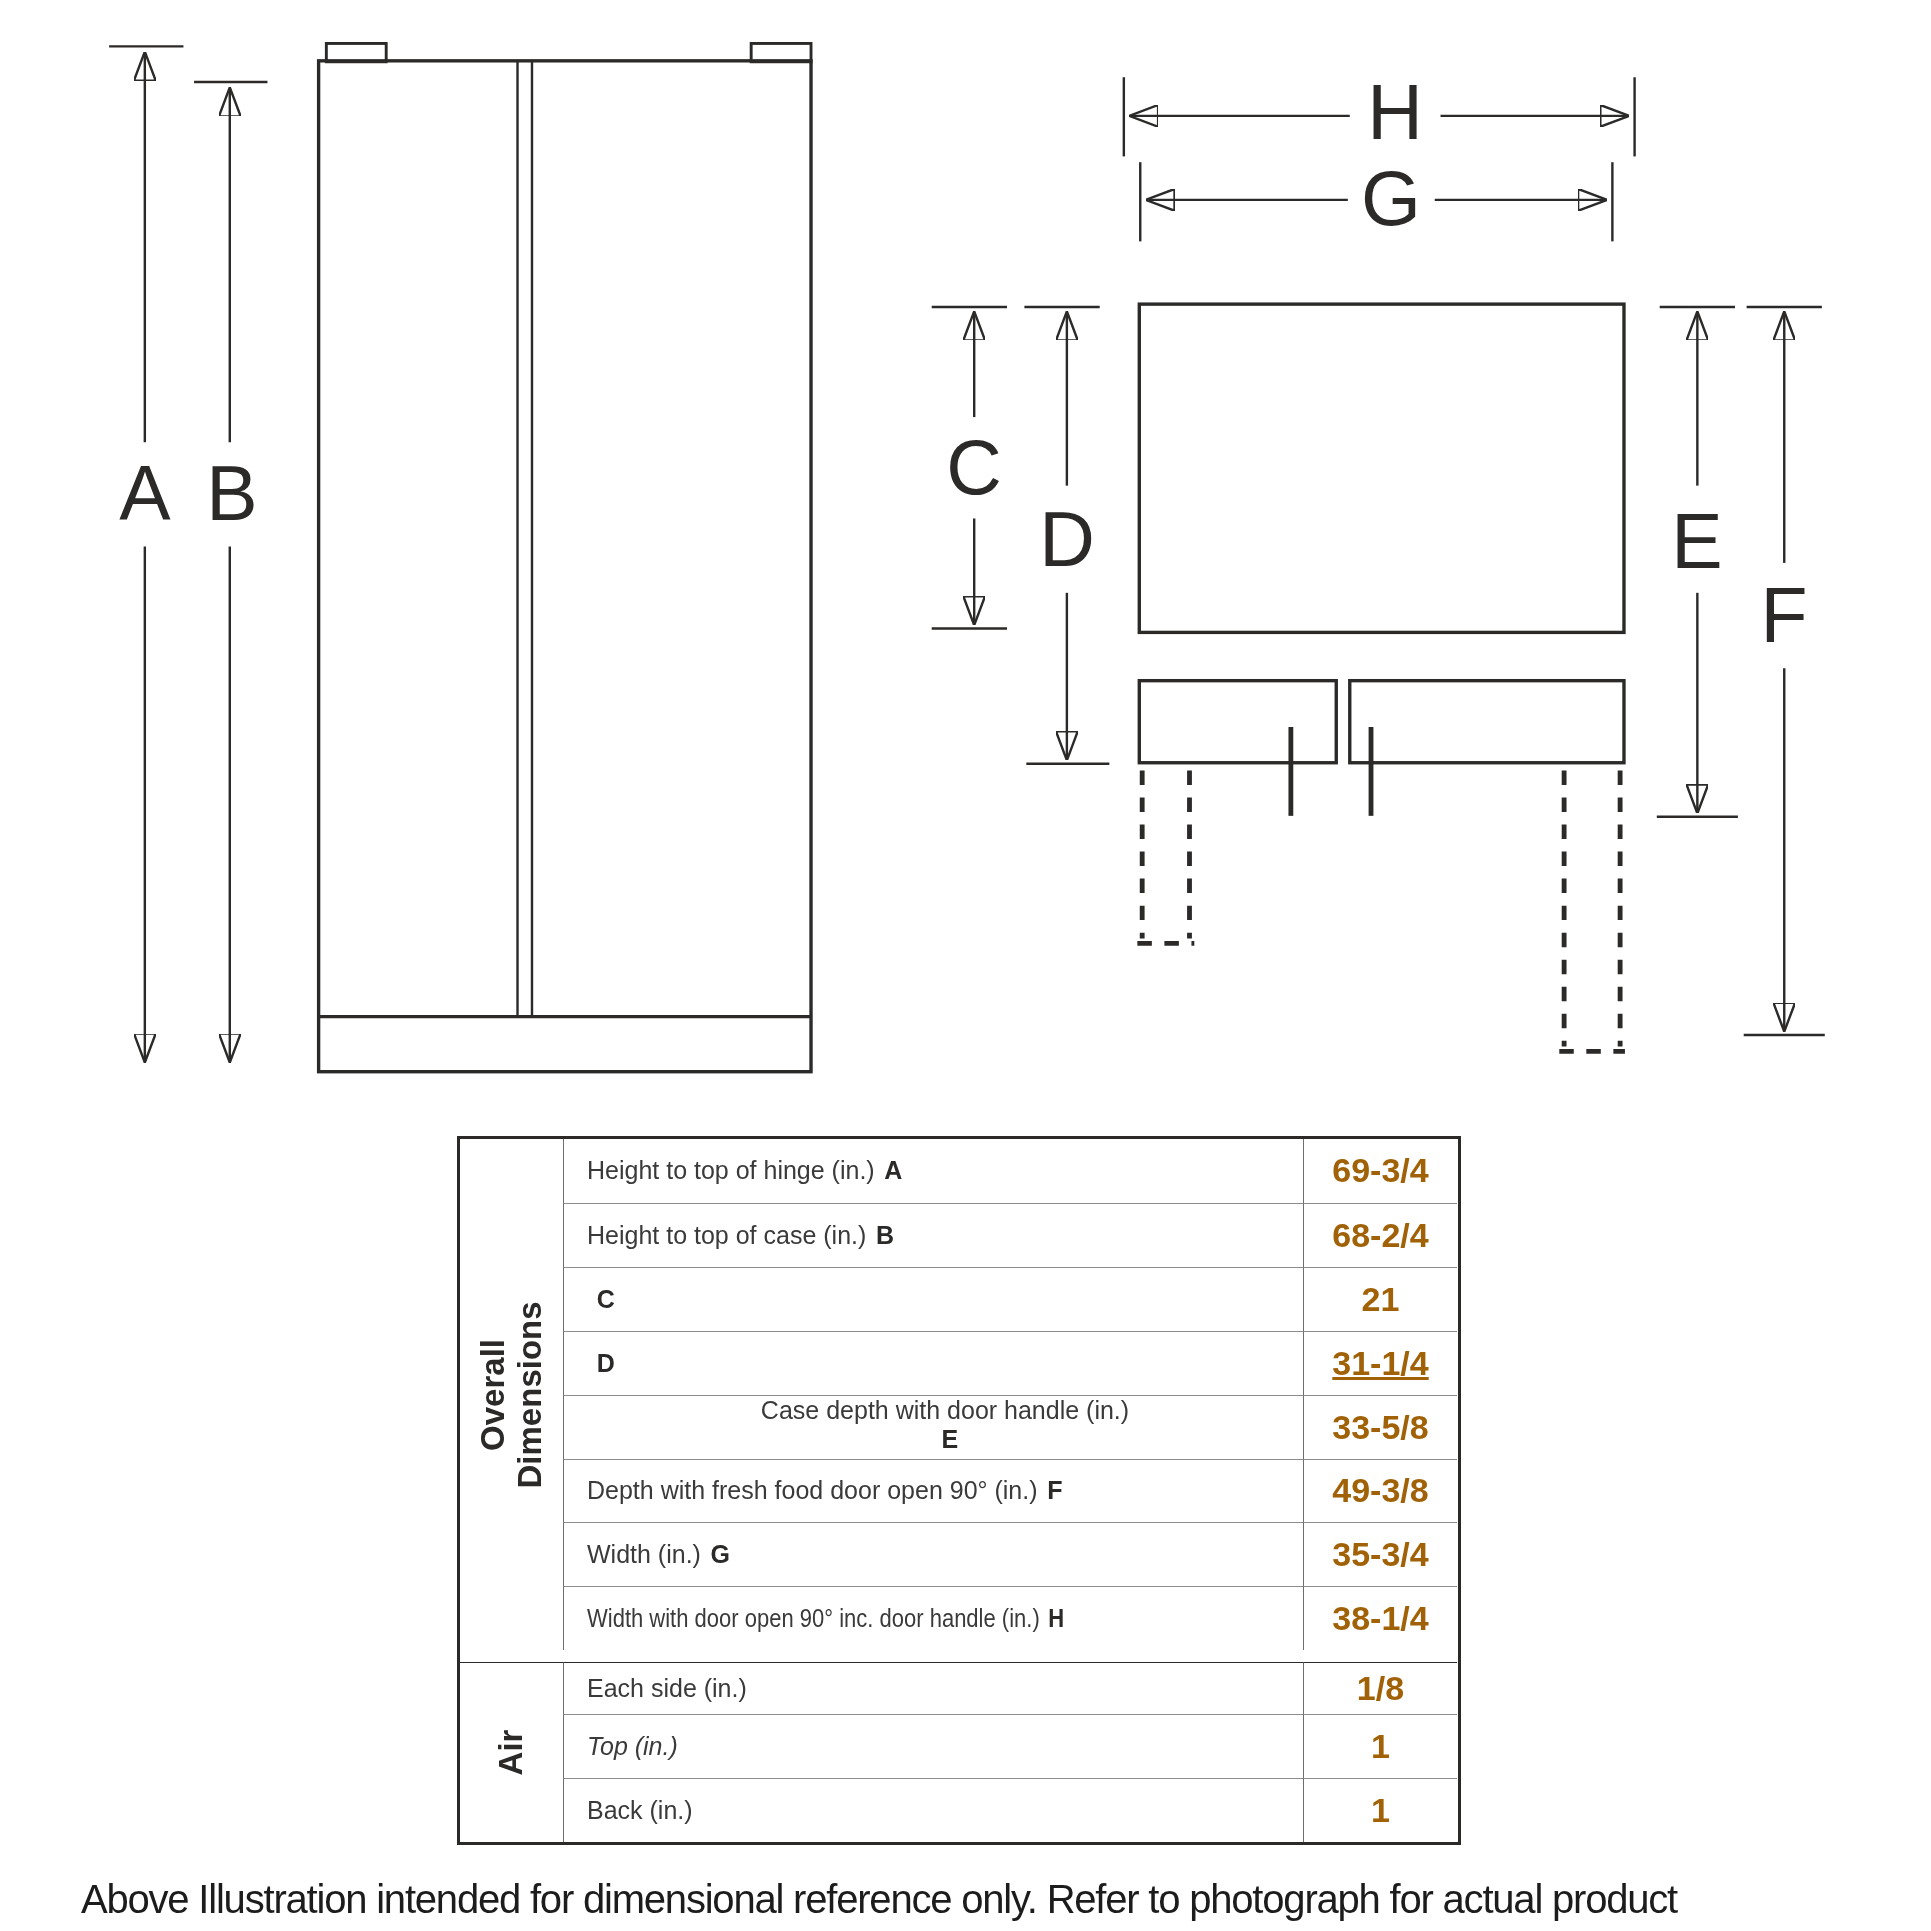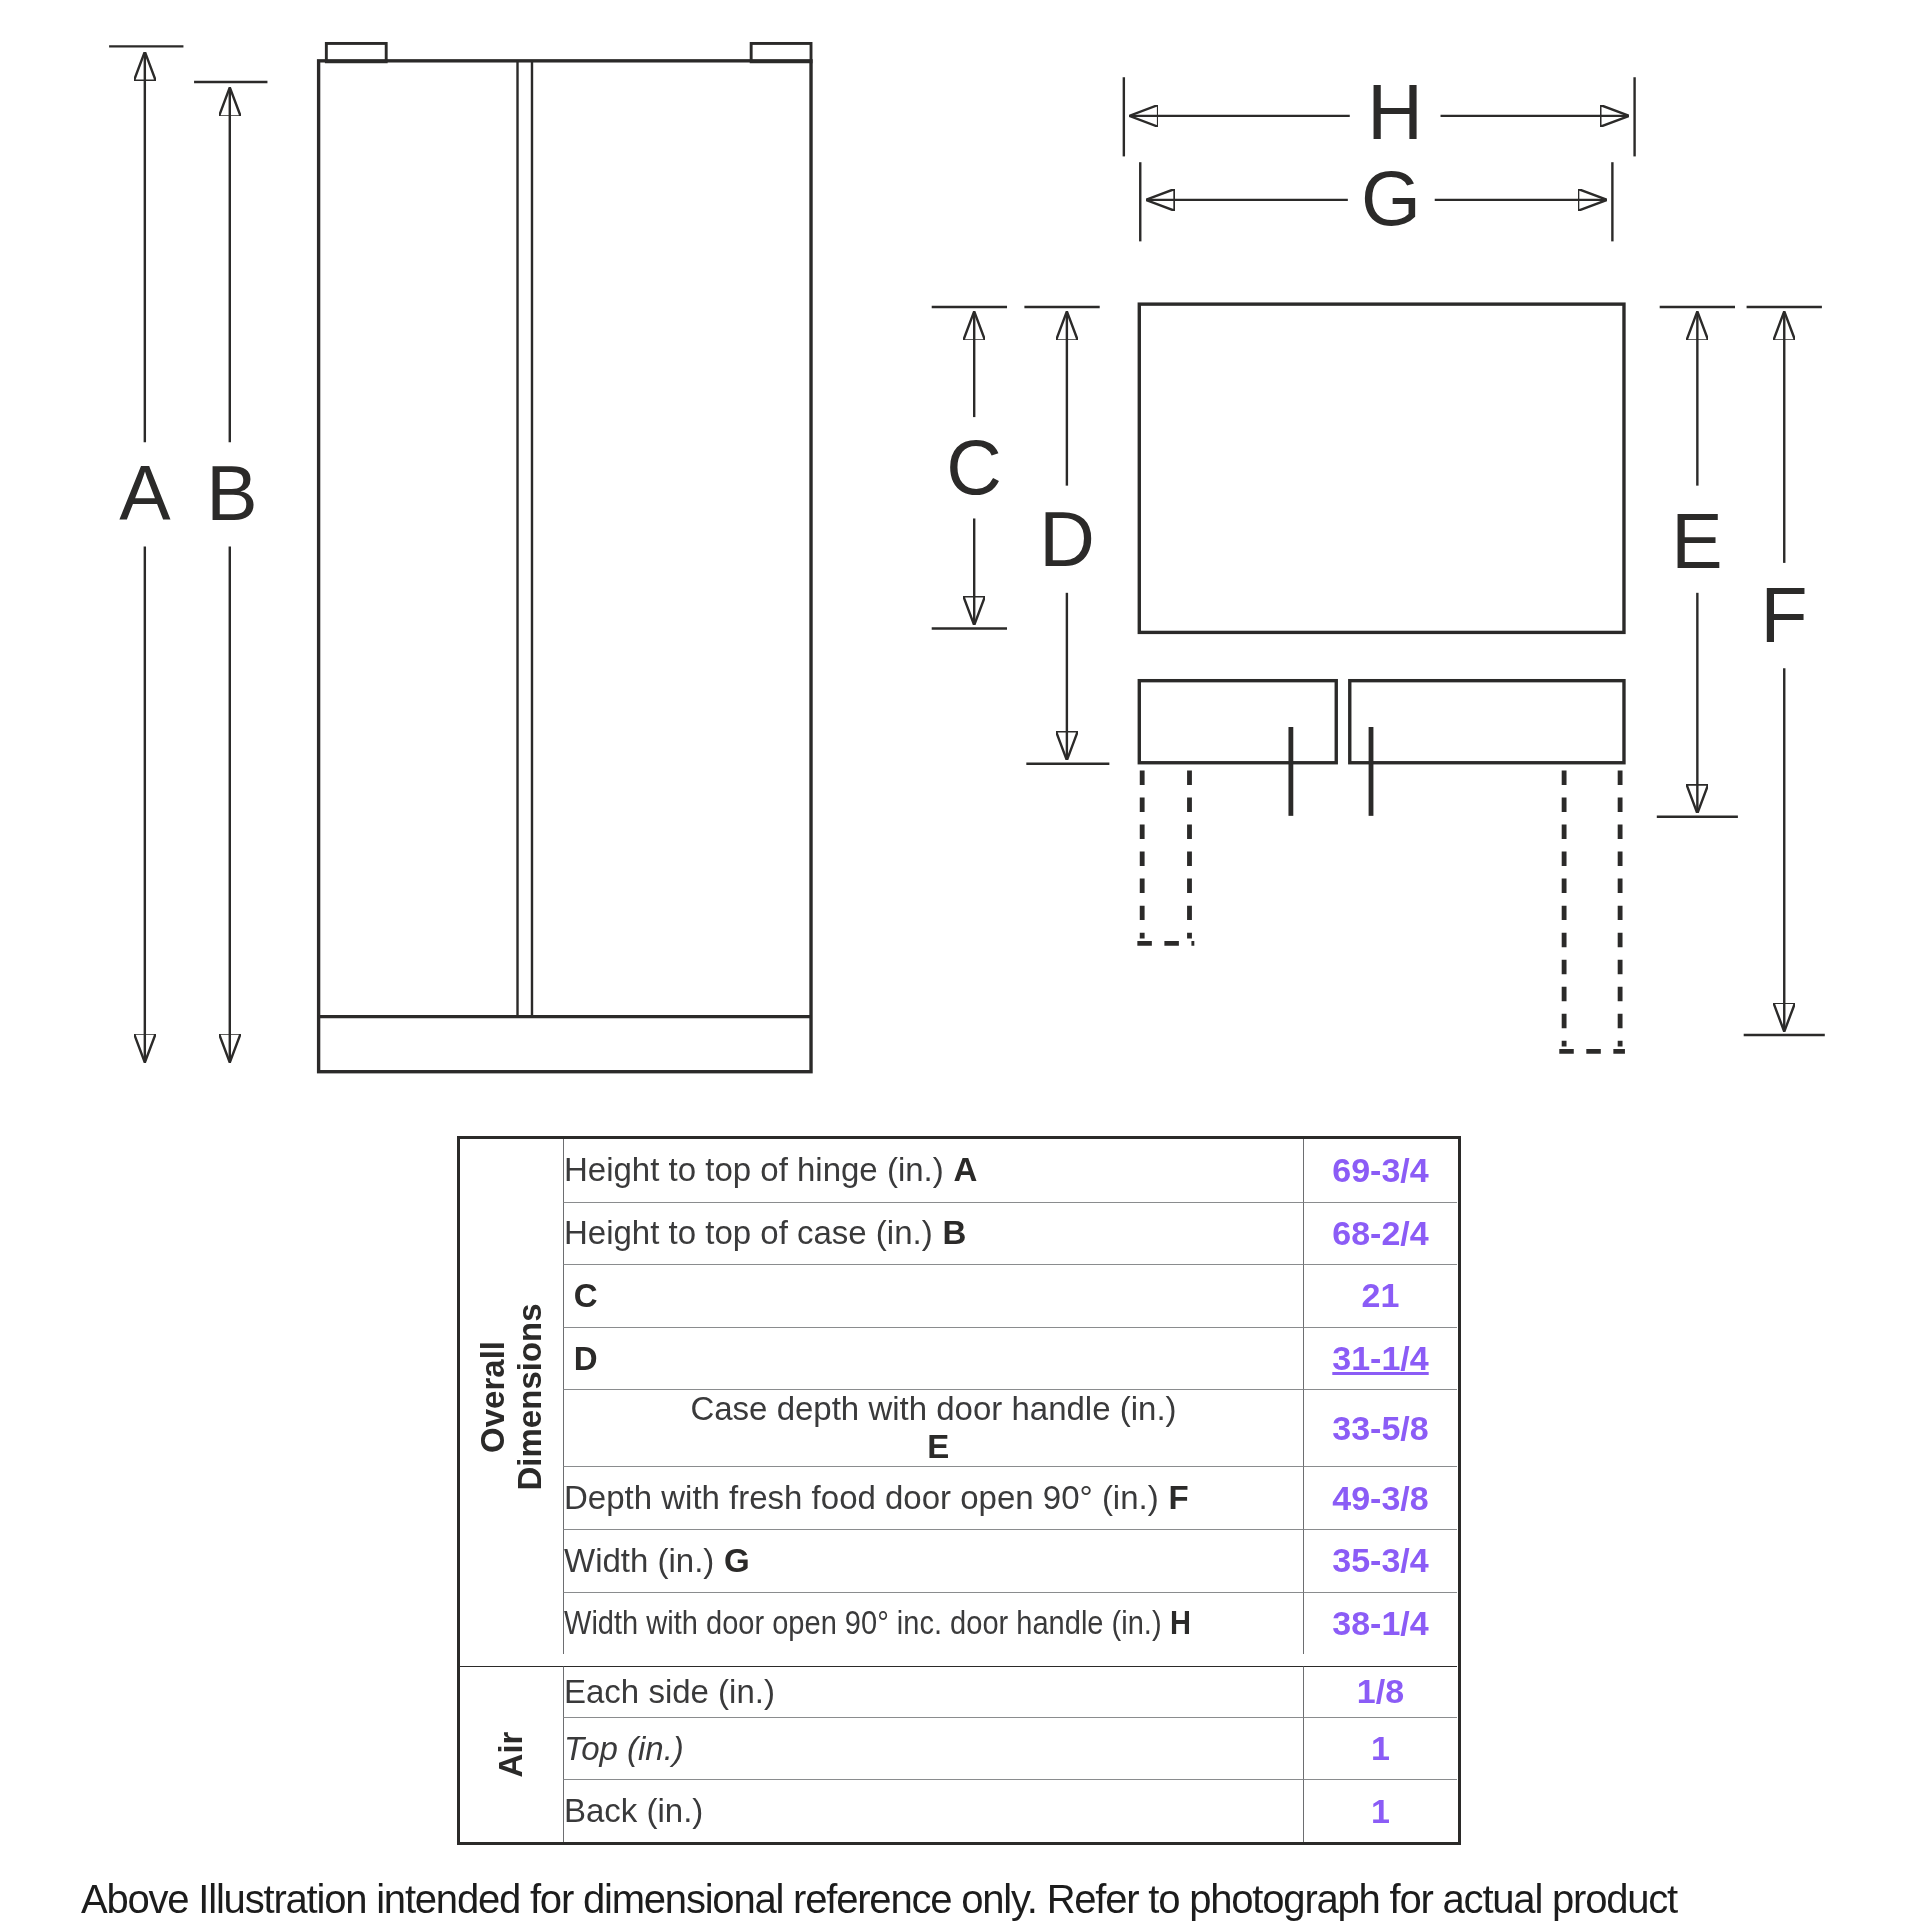--- a/index.html
+++ b/index.html
@@ -8,22 +8,22 @@
   svg.diagram{position:absolute;left:0;top:0;}
   svg.diagram line, svg.diagram rect, svg.diagram path{stroke:#2b2a29;fill:none;}
   .dimlabel{position:absolute;transform:translate(-50%,-50%);font-size:77px;font-weight:500;
             color:#2b2a29;line-height:1;letter-spacing:0;}
   
   #spec-table{position:absolute;left:457px;top:1136px;width:1004px;height:709px;
               border:3.9px solid #2b2a29;box-sizing:border-box;display:grid;
               grid-template-columns:103px 740px 154px;grid-template-rows:repeat(11,1fr);
               background:#ffffff;}
   .cell{box-sizing:border-box;display:flex;align-items:center;}
-  .lbl{grid-column:2;border-left:1.9px solid #6d6e71;font-size:33px;color:#3a3a3b;}
-  .val{grid-column:3;border-left:1.9px solid #6d6e71;justify-content:center;font-size:34px;font-weight:bold;color:#8b5cf6;}
+  .lbl{grid-column:2;border-left:1.9px solid #6d6e71;padding-left:23px;font-size:25px;color:#3a3a3b;}
+  .val{grid-column:3;border-left:1.9px solid #6d6e71;justify-content:center;font-size:34px;font-weight:bold;color:#a16207;}
   .rline{border-top:1.9px solid #8a8c8e;}
   .gline{border-top:1.9px solid #2b2a29 !important;margin-top:12px;}
   .grp{grid-column:1;justify-content:center;}
   .vtext{transform:rotate(-90deg);font-size:33px;font-weight:bold;color:#2b2a29;
          text-align:center;line-height:1.12;width:290px;}
   .key{font-weight:bold;color:#2b2a29;margin-left:9.7px;}
   .squeeze{transform:scaleX(0.88);transform-origin:left center;white-space:nowrap;}
   .lbl .txt{white-space:nowrap;}
   
   #caption{position:absolute;left:81px;top:1877px;width:1786px;font-size:40px;

